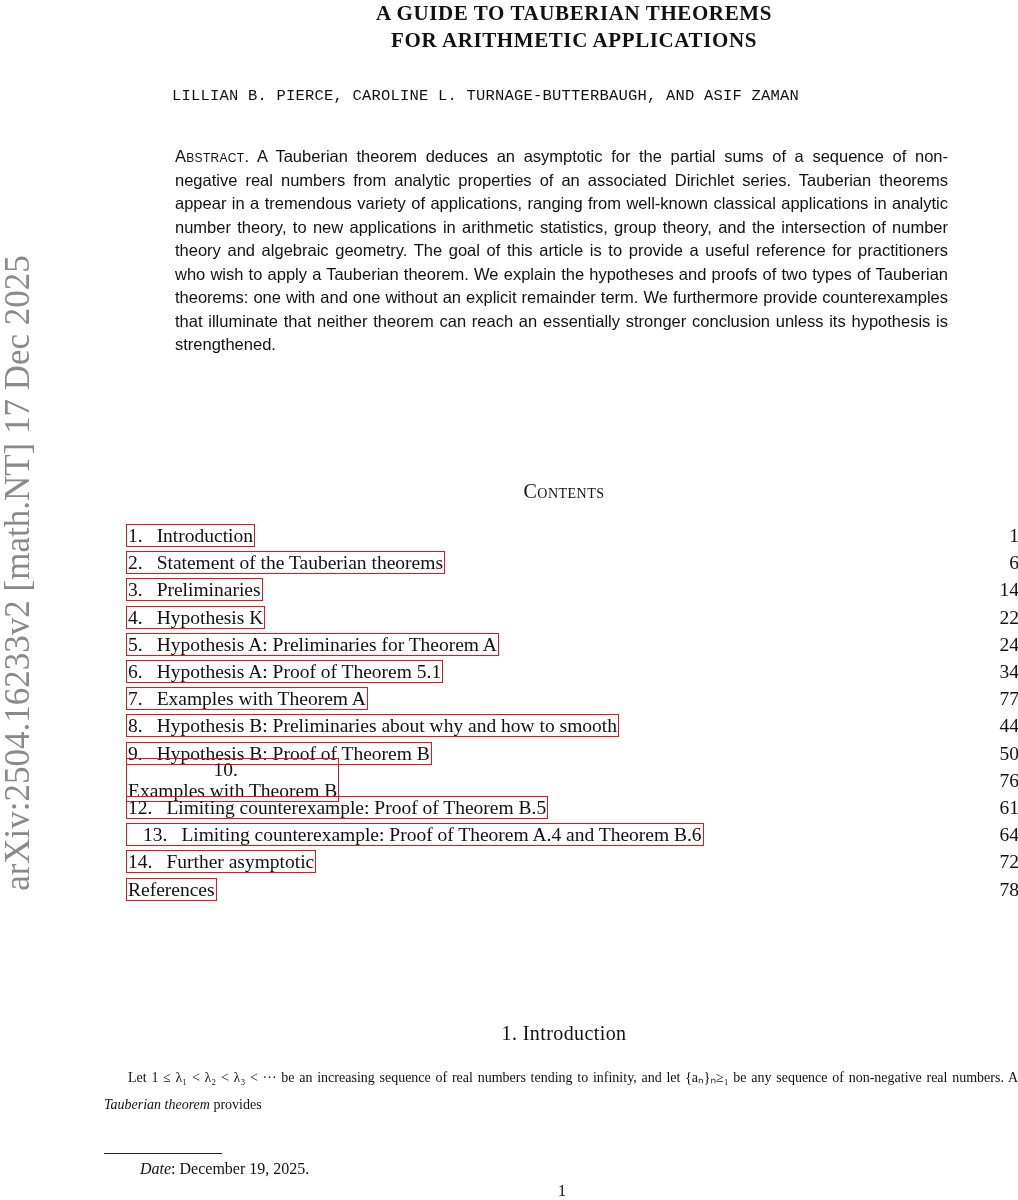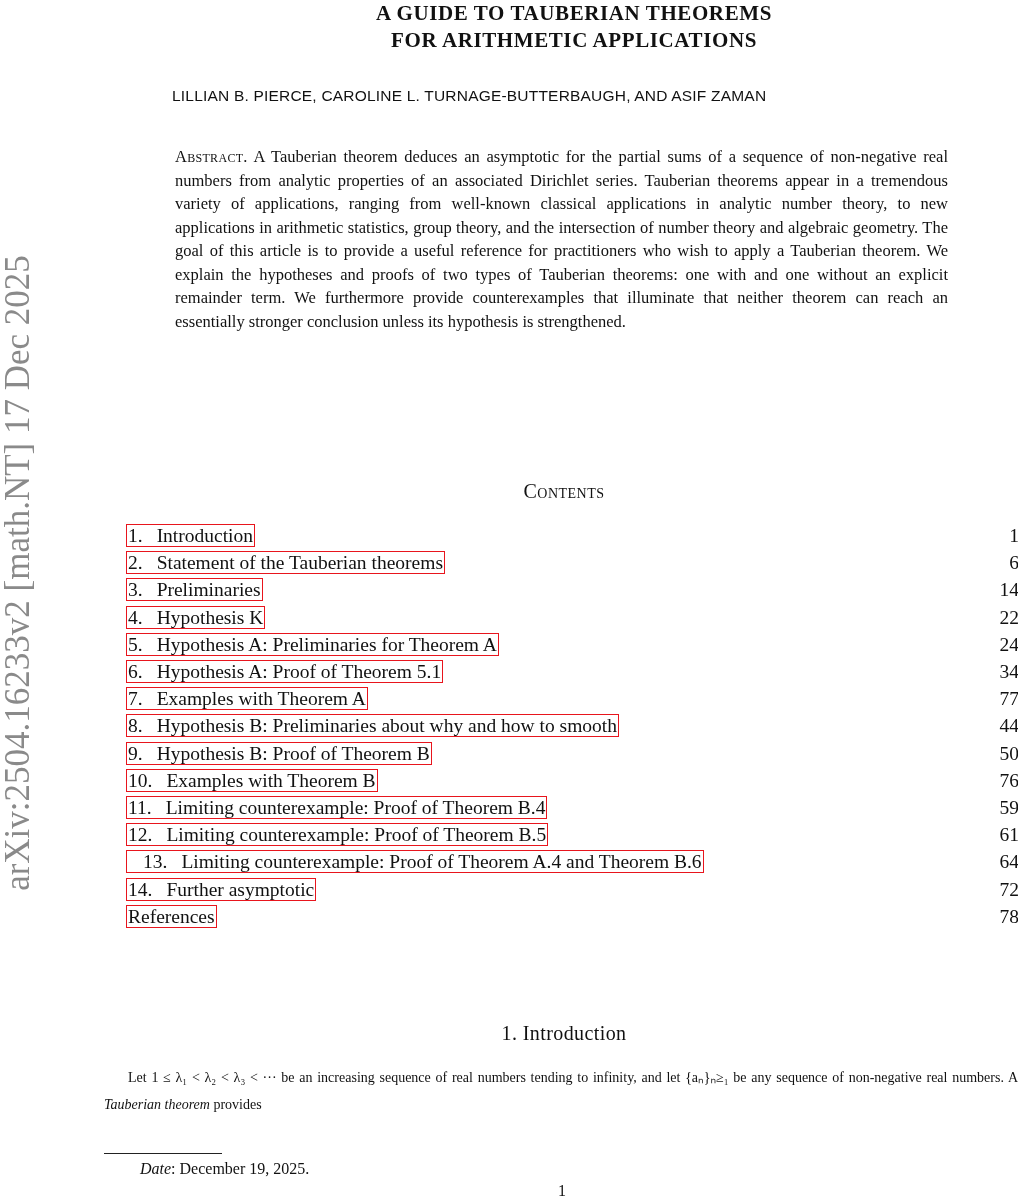--- a/index.html
+++ b/index.html
@@ -11,27 +11,27 @@
 
   #title {
     position: absolute; left: 0; width: 1148px; top: 0;
     text-align: center; font-weight: bold; font-size: 21px; line-height: 27px;
     letter-spacing: 0.6px;
     font-family: "Liberation Serif", serif;
   }
   #authors {
     position: absolute; left: 172px; top: 87px; width: 790px;
     font-size: 15.5px; letter-spacing: 0.2px;
-    font-family: Liberation Sans, sans-serif;
+    font-family: Liberation Mono, monospace;
     white-space: nowrap;
   }
   #abstract {
     position: absolute; left: 175px; top: 145px; width: 773px;
     font-size: 16.5px; line-height: 23.5px; text-align: justify;
-    font-family: Liberation Serif, serif;
+    font-family: Liberation Sans, sans-serif;
   }
   .smallcaps { font-variant: small-caps; letter-spacing: 0.3px; }
 
   #arxiv-stamp {
     position: absolute; left: -352px; top: 553px;
     width: 740px; height: 40px;
     transform: rotate(-90deg);
     transform-origin: center center;
     font-family: "Liberation Serif", serif;
     font-size: 35px; color: #8a8a8a; white-space: nowrap;
@@ -157,32 +157,25 @@
       <span class="toc-page">44</span>
     </div>
     <div class="toc-row">
       <span class="toc-entry toc-box" style="border-color: rgb(232, 21, 29);">
         <span class="toc-num">9.</span>
         <span>Hypothesis B: Proof of Theorem B</span>
       </span>
       <span class="toc-page">50</span>
     </div>
     <div class="toc-row">
-      <span class="toc-entry toc-box" style="border-color: rgb(232, 21, 29);">
+      <span class="toc-entry toc-box" style="border-color: rgb(232, 21, 29); flex-direction: column;">
         <span class="toc-num">10.</span>
         <span>Examples with Theorem B</span>
       </span>
       <span class="toc-page">76</span>
-    </div>
-    <div class="toc-row">
-      <span class="toc-entry toc-box" style="border-color: rgb(232, 21, 29);">
-        <span class="toc-num">11.</span>
-        <span>Limiting counterexample: Proof of Theorem B.4</span>
-      </span>
-      <span class="toc-page">59</span>
     </div>
     <div class="toc-row">
       <span class="toc-entry toc-box" style="border-color: rgb(232, 21, 29);">
         <span class="toc-num">12.</span>
         <span>Limiting counterexample: Proof of Theorem B.5</span>
       </span>
       <span class="toc-page">61</span>
     </div>
     <div class="toc-row">
       <span class="toc-entry toc-box" style="border-color: rgb(232, 21, 29); padding-left: 16px;">

